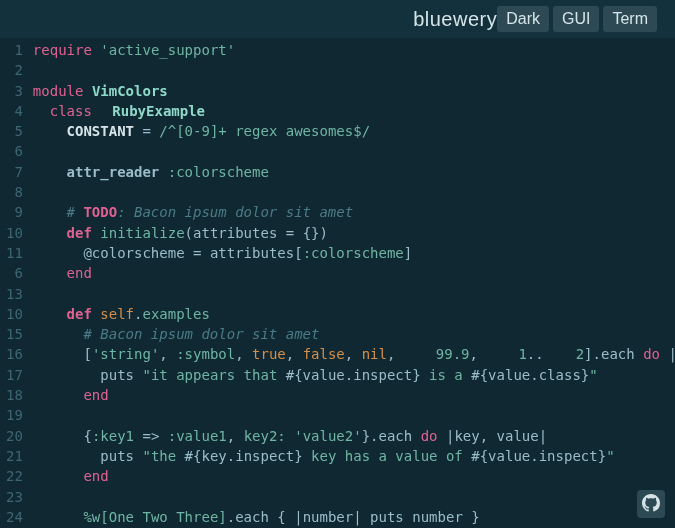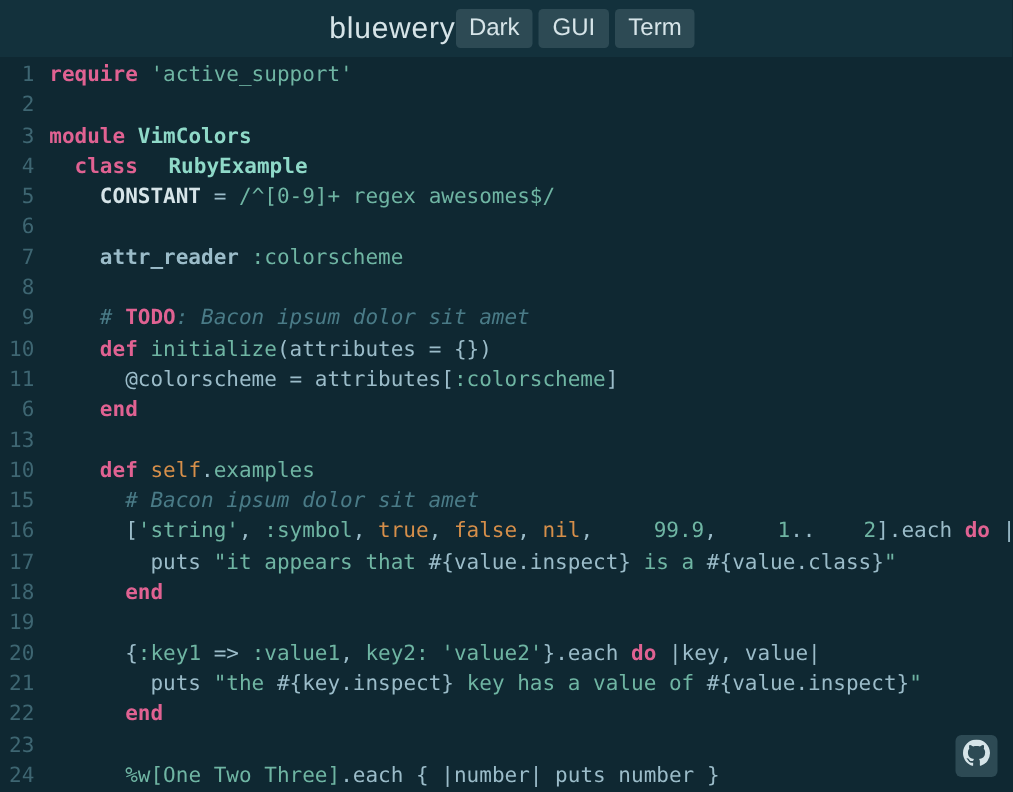--- a/index.html
+++ b/index.html
@@ -8,23 +8,23 @@
     color: #a8c4cc;
     font-family: ui-monospace, "SF Mono", Menlo, Consolas, monospace;
     font-size: 14px;
     width: 675px;
     height: 528px;
     overflow: hidden;
     position: relative;
   }
   .header {
     display: flex;
-    justify-content: center;
+    justify-content: flex-end;
     align-items: center;
-    padding: 6px 6px 6px 14px;
+    padding: 6px 18px 6px 14px;
     background: #13313c;
   }
   .title {
     color: #d6e4e8;
     font-size: 20px;
     font-weight: 400;
     letter-spacing: 0.5px;
     font-family: -apple-system, BlinkMacSystemFont, "Segoe UI", sans-serif;
   }
   .header-buttons { display: flex; gap: 4px; }
@@ -46,21 +46,21 @@
   .gutter {
     text-align: right;
     color: #3e6672;
     user-select: none;
     padding: 0 10px 0 6px;
     width: 36px;
   }
   .gutter .ln { height: 20.3px; }
   .code { flex: 1; white-space: pre; }
   .code .line { height: 20.3px; }
-  .kw     { color: #e06292; font-weight: bold; }
+  .kw     { color: #e06292; font-weight: normal; }
   .mod    { color: #8fd9c8; font-weight: bold; }
   .cls    { color: #8fd9c8; font-weight: bold; padding-left: 12px; }
   .const  { color: #d6e4e8; font-weight: bold; margin-top: 32px; }
   .op     { color: #9bbcc9; }
   .regex  { color: #6fb5a3; }
   .str    { color: #6fb5a3; }
   .sym    { color: #6fb5a3; }
   .num    { color: #6fb5a3; margin-left: 32px; }
   .bool   { color: #d68f4a; }
   .attr   { color: #9bbcc9; font-weight: bold; }

